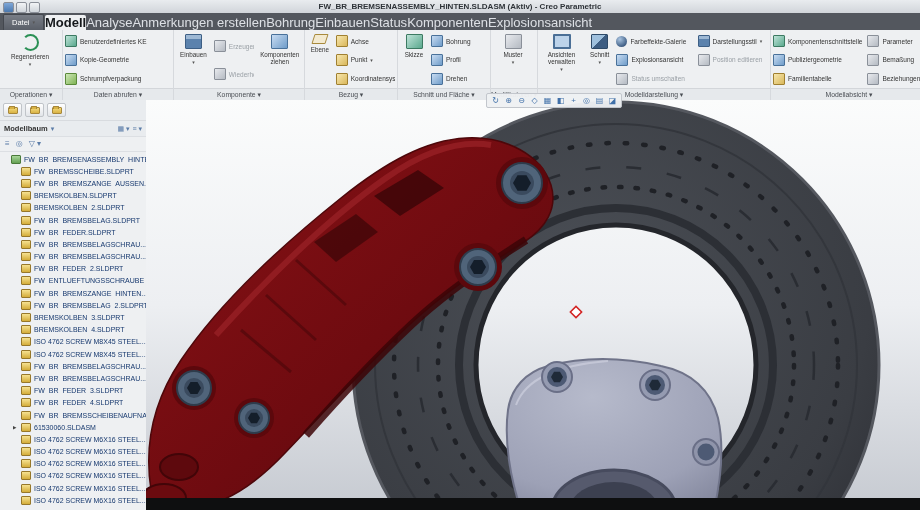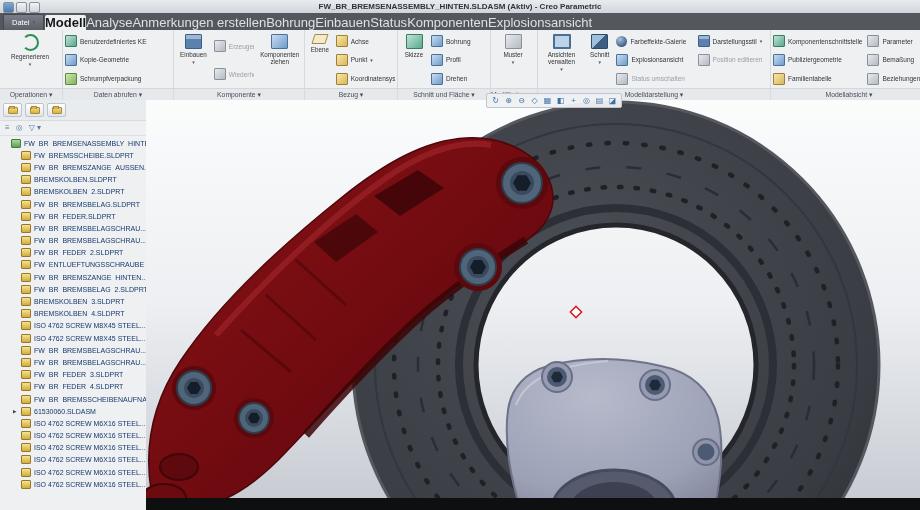--- a/index.html
+++ b/index.html
@@ -335,20 +335,27 @@
     <div class="smbtn">
         <span class="folder"></span>
       </div>
     <div class="smbtn">
         <span class="folder"></span>
       </div>
     <div class="smbtn">
         <span class="folder"></span>
       </div>
   </div>
+  <div class="tree-head">
+    <span>Modellbaum</span>
+    <span class="hico">▾</span>
+    <span style="flex:1"></span>
+    <span class="hico">▦ ▾</span>
+    <span class="hico">≡ ▾</span>
+  </div>
   <div class="tree-tools">
     <span class="tico-btn">≡</span>
     <span class="tico-btn">◎</span>
     <span class="tico-btn">▽ ▾</span>
   </div>
   <div class="tree">
 
       <div class="trow root">
         <span class="arr">▶</span>
         <span class="pico"></span>

